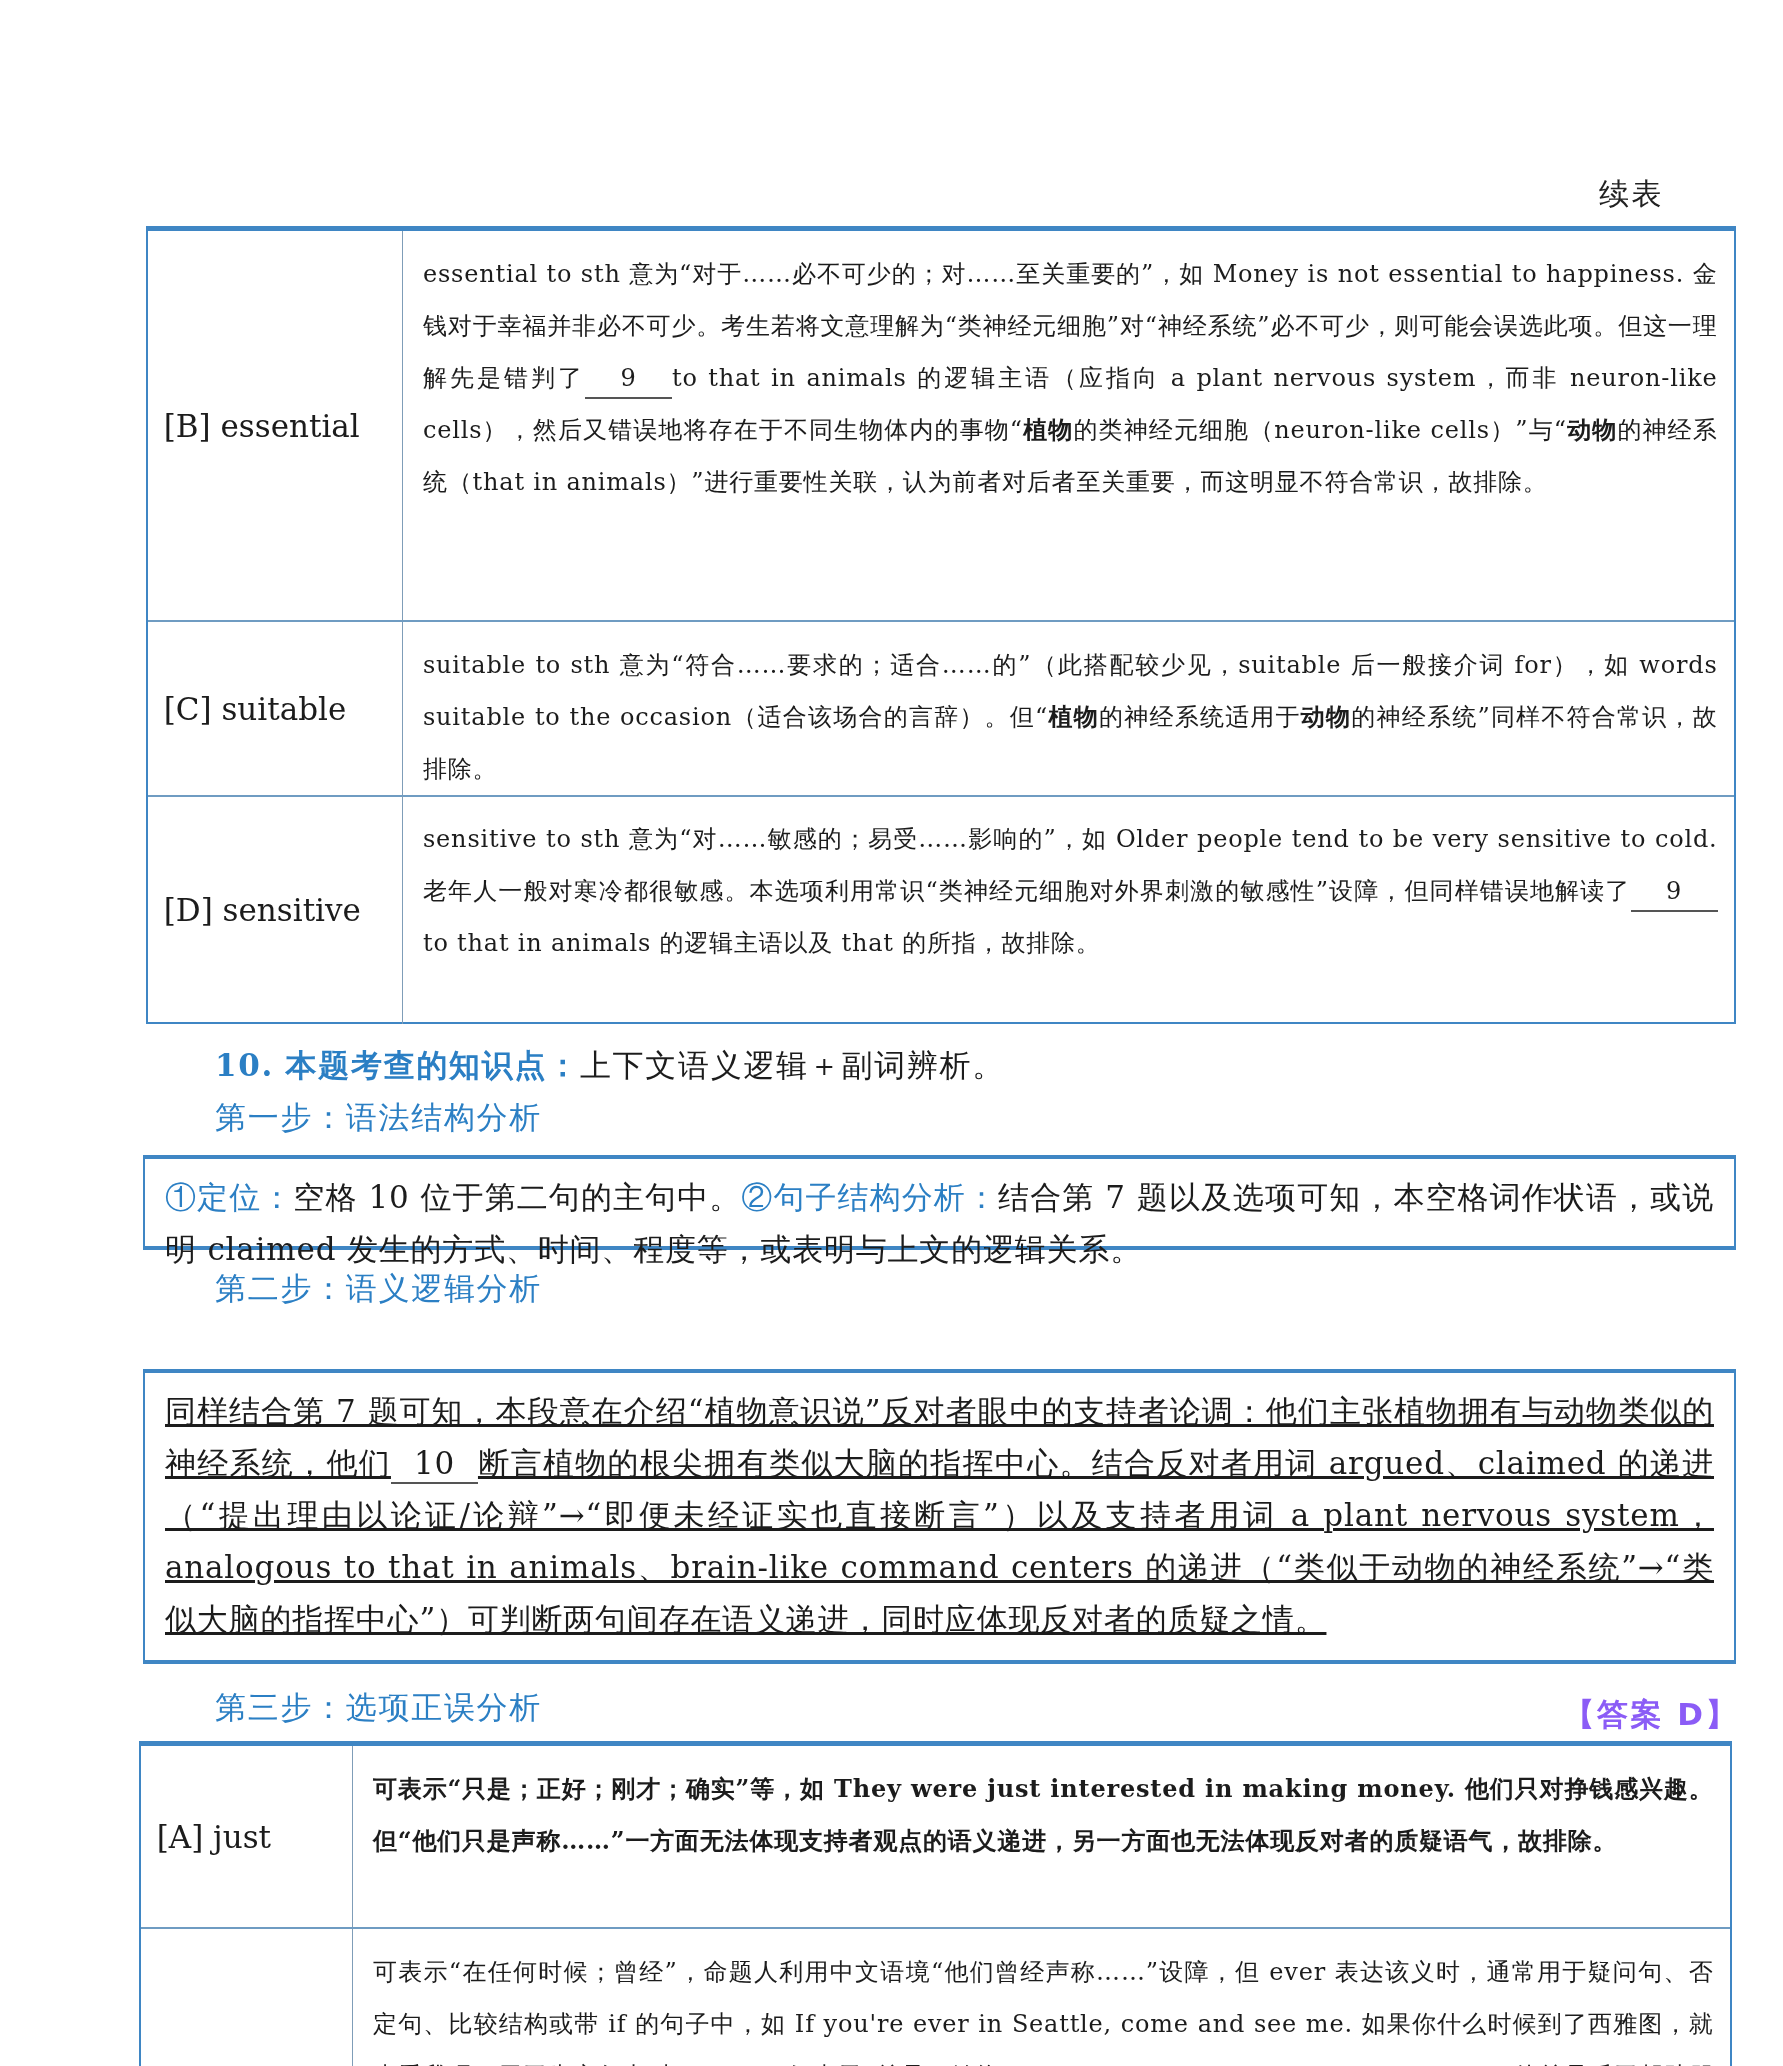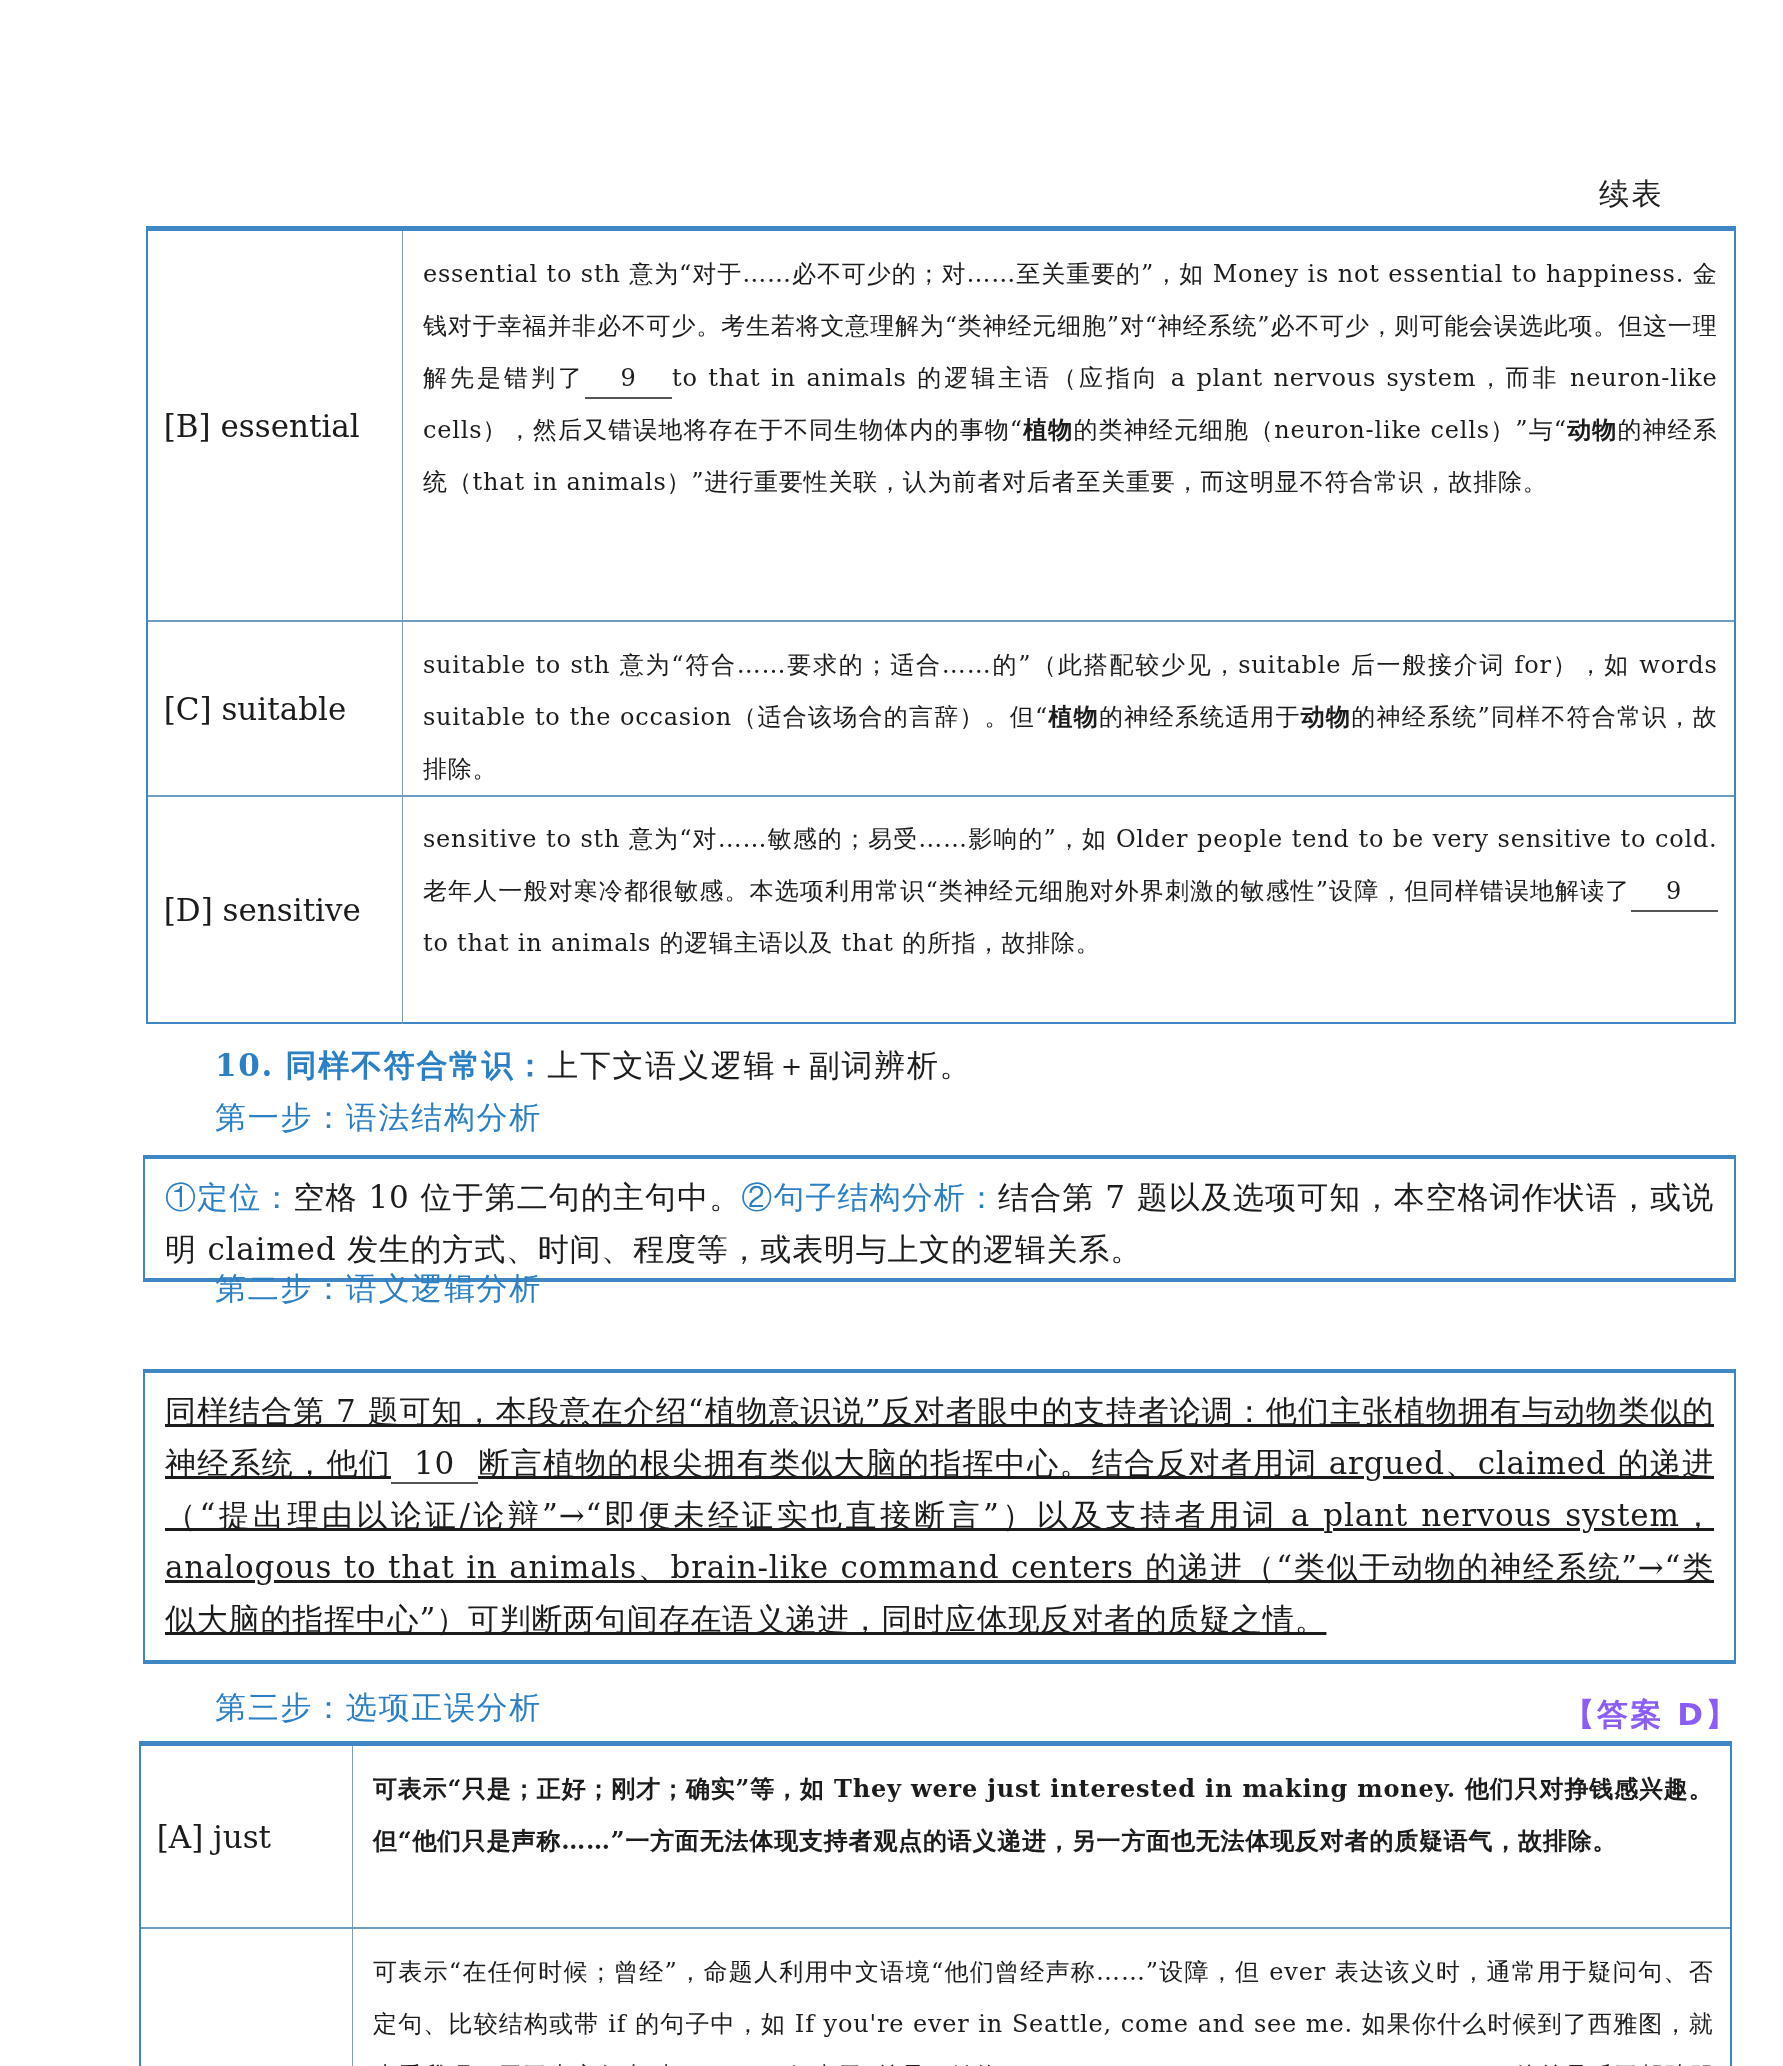--- a/index.html
+++ b/index.html
@@ -73,25 +73,25 @@
     <div class="body" style="left:255px;"><span>suitable to sth 意为“符合……要求的；适合……的”（此搭配较少见，suitable 后一般接介词 for），如 words suitable to the occasion（适合该场合的言辞）。但“</span><span class="b">植物</span><span>的神经系统适用于</span><span class="b">动物</span><span>的神经系统”同样不符合常识，故排除。</span></div>
   </div>
   <div class="row" style="top:565px; height:228px;">
     <div class="label" style="width:255px;">[D] sensitive</div>
     <div class="body" style="left:255px;"><span>sensitive to sth 意为“对……敏感的；易受……影响的”，如 Older people tend to be very sensitive to cold. 老年人一般对寒冷都很敏感。本选项利用常识“类神经元细胞对外界刺激的敏感性”设障，但同样错误地解读了</span><span class="blank">9</span><span>to that in animals 的逻辑主语以及 that 的所指，故排除。</span></div>
   </div>
 </div>
 
 <div class="abs heading" style="left:215px; top:1045px;">
   <span class="num">10.</span>
-  <span class="b">同样不符合常识：</span><span class="dark">上下文语义逻辑＋副词辨析。</span>
+  <span class="b">本题考查的知识点：</span><span class="dark">上下文语义逻辑＋副词辨析。</span>
 </div>
 
 <div class="abs heading" style="left:215px; top:1097px;">第一步：语法结构分析</div>
-<div class="abs box" style="left:143px; top:1155px; width:1593px; height:127px; padding-top:12.4px;">
+<div class="abs box" style="left:143px; top:1155px; width:1593px; height:95px; padding-top:12.4px;">
   <span class="hl">①定位：</span><span>空格 10 位于第二句的主句中。</span><span class="hl">②句子结构分析：</span><span>结合第 7 题以及选项可知，本空格词作状语，或说明 claimed 发生的方式、时间、程度等，或表明与上文的逻辑关系。</span>
 </div>
 
 <div class="abs heading" style="left:215px; top:1268px;">第二步：语义逻辑分析</div>
 <div class="abs box" style="left:143px; top:1369px; width:1593px; height:295px; padding-top:11.6px;text-decoration:underline;">
   <span>同样结合第 7 题可知，本段意在介绍“植物意识说”反对者眼中的支持者论调：他们主张植物拥有与动物类似的神经系统，他们</span><span class="blank">10</span><span>断言植物的根尖拥有类似大脑的指挥中心。结合反对者用词 argued、claimed 的递进（“提出理由以论证/论辩”→“即便未经证实也直接断言”）以及支持者用词 a plant nervous system，analogous to that in animals、brain-like command centers 的递进（“类似于动物的神经系统”→“类似大脑的指挥中心”）可判断两句间存在语义递进，同时应体现反对者的质疑之情。</span>
 </div>
 
 <div class="abs heading" style="left:215px; top:1687px;">第三步：选项正误分析</div>
 <div class="abs answer" style="right:45px; top:1694px;">【答案 D】</div>

